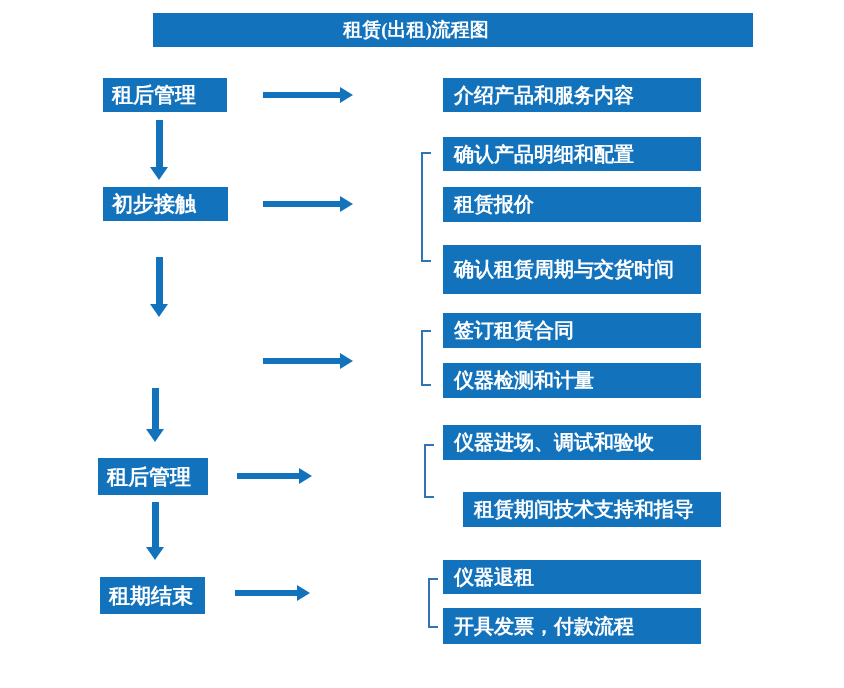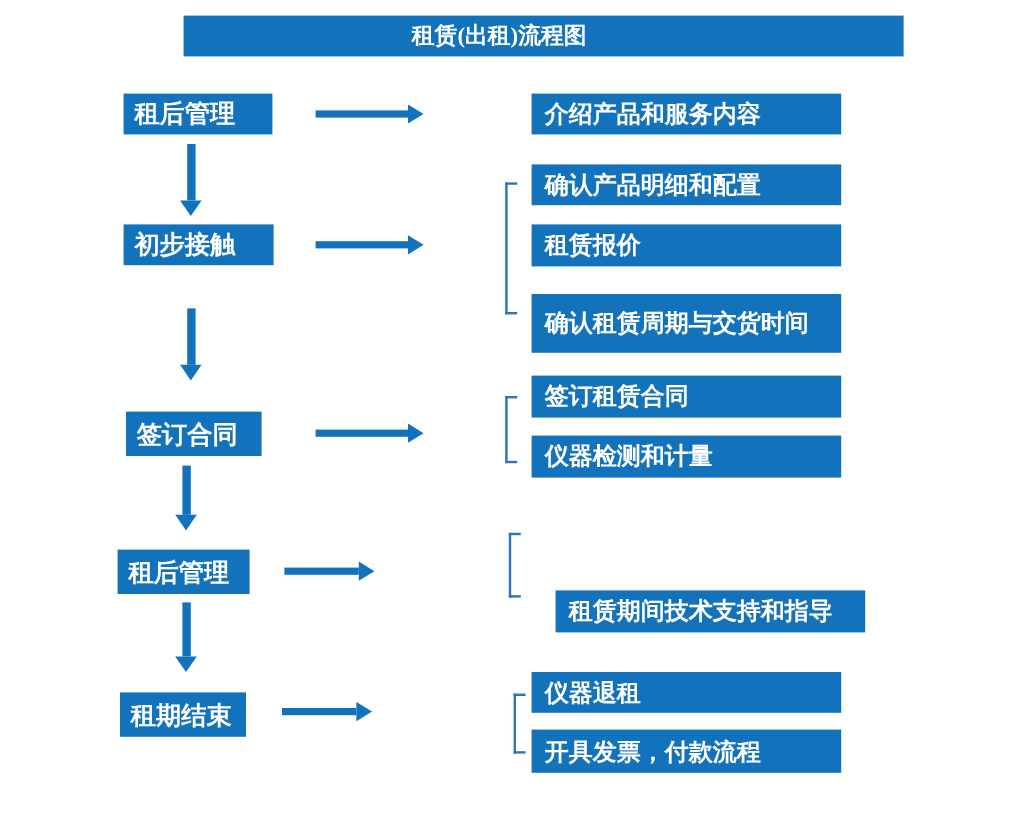--- a/index.html
+++ b/index.html
@@ -63,21 +63,20 @@
 <body>
 
 <div id="canvas">
 
   <div class="abs title-bar" style="left:112px; top:13px; width:600px; height:34px;margin-left:41px;">
     <span class="t">租赁(出租)流程图</span>
   </div>
 
   <div class="abs lbox" style="left:103px; top:78px; width:124px; height:34px;">租后管理</div>
   <div class="abs lbox" style="left:103px; top:187px; width:125px; height:34px;">初步接触</div>
-  <div class="abs lbox" style="left:105px; top:343px; width:113px; height:37px;">签订合同</div>
   <div class="abs lbox" style="left:98px; top:458px; width:110px; height:37px;">租后管理</div>
   <div class="abs lbox" style="left:100px; top:577px; width:105px; height:37px;">租期结束</div>
 
   <div class="abs arrow-down" style="left:150px; top:120px; height:60px;">
     <div class="shaft"></div>
     <div class="head"></div>
   </div>
   <div class="abs arrow-down" style="left:150px; top:257px; height:60px;">
     <div class="shaft"></div>
     <div class="head"></div>
@@ -119,18 +118,19 @@
 
   <div class="abs rbox" style="left:443px; top:78px; width:258px; height:34px;">介绍产品和服务内容</div>
 
   <div class="abs rbox" style="left:443px; top:137px; width:258px; height:34px;">确认产品明细和配置</div>
   <div class="abs rbox" style="left:443px; top:187px; width:258px; height:35px;">租赁报价</div>
   <div class="abs rbox" style="left:443px; top:245px; width:258px; height:49px;">确认租赁周期与交货时间</div>
 
   <div class="abs rbox" style="left:443px; top:313px; width:258px; height:35px;">签订租赁合同</div>
   <div class="abs rbox" style="left:443px; top:363px; width:258px; height:35px;">仪器检测和计量</div>
 
+  <div class="abs rbox" style="left:443px; top:425px; width:258px; height:35px;">仪器进场、调试和验收</div>
   <div class="abs rbox" style="left:443px; top:492px; width:258px; height:35px;margin-left:20px;">租赁期间技术支持和指导</div>
 
   <div class="abs rbox" style="left:443px; top:560px; width:258px; height:34px;">仪器退租</div>
   <div class="abs rbox" style="left:443px; top:608px; width:258px; height:36px;">开具发票，付款流程</div>
 
 </div>
 
 </body></html>

